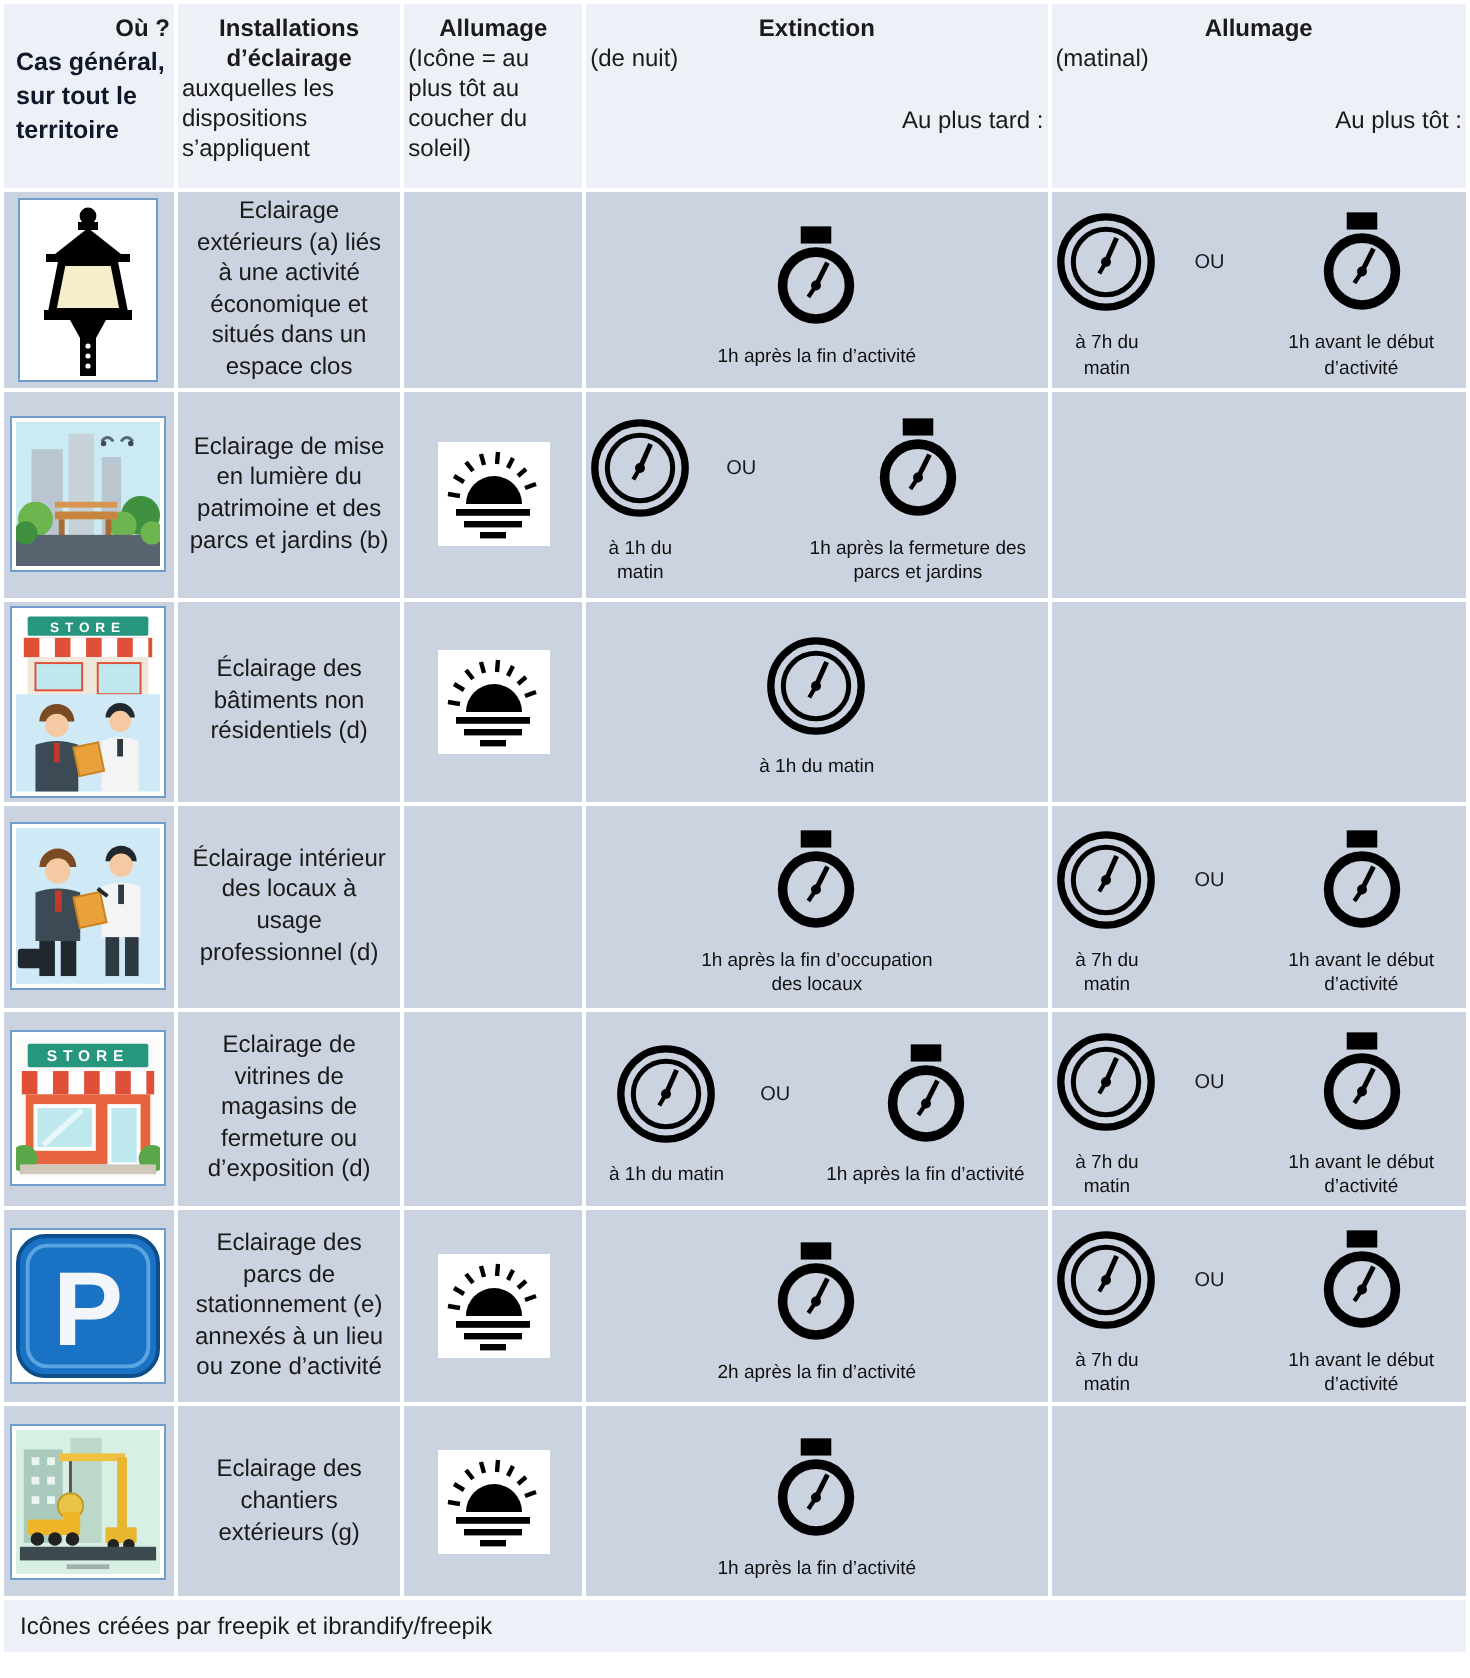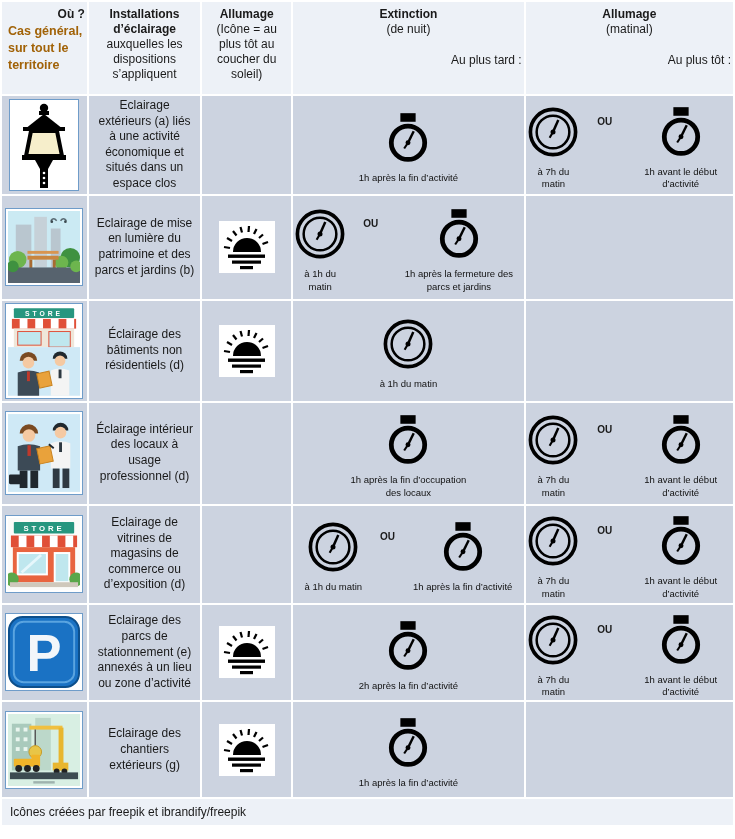--- a/index.html
+++ b/index.html
@@ -12,35 +12,35 @@
   col.c1{width:84px;} col.c2{width:110px;} col.c3{width:88px;} col.c4{width:228px;} col.c5{width:205px;}
   thead tr{height:92px;}
   tbody tr:nth-child(1){height:89px;}
   tbody tr:nth-child(2){height:103px;}
   tbody tr:nth-child(3){height:90px;}
   tbody tr:nth-child(4){height:101px;padding-left:20px;}
   tbody tr:nth-child(5){height:97px;}
   tbody tr:nth-child(6){height:94px;}
   tbody tr:nth-child(7){height:95px;border-radius:11px;}
   .ht{font-weight:bold;font-size:12px;text-align:center;line-height:1.25;}
-  .hs{font-size:12px;text-align:center;line-height:1.25;}
+  .hs{font-size:12px;text-align:left;line-height:1.25;}
   .hnote{font-size:12px;text-align:right;margin-top:16px;}
   .where-title{font-weight:bold;font-size:12px;text-align:right;padding-left:4px;}
-  .where-sub{color:#a16207;font-weight:bold;font-size:12.5px;text-align:left;padding-left:4px;line-height:1.35;margin-top:2px;}
+  .where-sub{color:#0f172a;font-weight:bold;font-size:12.5px;text-align:left;padding-left:4px;line-height:1.35;margin-top:2px;}
   .desc-cell{font-size:12px;text-align:center;line-height:1.3;padding:2px 5px;}
   .icon-cell{text-align:center;}
   .pict-box{background:#fff;border:1px solid #6f9cc9;display:inline-flex;align-items:center;padding:2px;vertical-align:middle;}
   .allumage-cell{text-align:center;}
   .sun-box{width:56px;height:52px;background:#fff;display:inline-block;vertical-align:middle;}
   .time-cell{text-align:center;}
   .clock-row{display:flex;justify-content:center;align-items:flex-start;gap:18px;padding-top:8px;}
   .clock-item{display:flex;flex-direction:column;align-items:center;max-width:132px;}
   .clk{display:block;}
   .clock-label{font-size:9.5px;margin-top:5px;text-align:center;line-height:1.3;color:#111;}
-  .or-label{font-weight:bold;font-size:10px;margin-top:9px;}
+  .or-label{font-weight:normal;font-size:10px;margin-top:20px;}
   .footer{background:#edf1f7;margin:0 2px 2px 2px;height:26px;display:flex;align-items:center;padding-left:8px;font-size:12px;}
 </style>
 </head>
 <body>
 
 <div class="page">
   <table>
     <colgroup>
         <col class="c1">
         <col class="c2">
@@ -344,21 +344,21 @@
                 <rect x="59" y="18" width="8" height="12" fill="#fff"></rect>
       <rect x="5" y="30" width="64" height="36" fill="#e8643f"></rect>
       <rect x="10" y="36" width="30" height="22" fill="#bfe7ee" stroke="#fff" stroke-width="2"></rect>
       <line x1="14" y1="56" x2="34" y2="38" stroke="#e6f7fb" stroke-width="3"></line>
       <rect x="48" y="36" width="15" height="30" fill="#bfe7ee" stroke="#fff" stroke-width="2"></rect>
       <circle cx="4" cy="63" r="7" fill="#5aa74a"></circle>
                 <circle cx="70" cy="63" r="7" fill="#5aa74a"></circle>
       <rect x="2" y="66" width="70" height="5" fill="#cfc8bb"></rect>
               </svg>
             </div></td>
-          <td class="desc-cell">Eclairage de vitrines de magasins de commerce ou d’exposition (d)</td>
+          <td class="desc-cell">Eclairage de vitrines de magasins de fermeture ou d’exposition (d)</td>
           <td class="allumage-cell"></td>
           <td class="time-cell">
             <div class="clock-row">
               <div class="clock-item">
                 <span class="clk"><svg width="50" height="50" viewBox="0 0 52 52">
       <circle cx="26" cy="26" r="23.5" fill="none" stroke="#000" stroke-width="3.8"></circle>
       <circle cx="26" cy="26" r="17" fill="none" stroke="#000" stroke-width="2.6"></circle>
       <line x1="26" y1="26" x2="31.5" y2="13.5" stroke="#000" stroke-width="2.6"></line>
       <line x1="26" y1="26" x2="22.5" y2="32" stroke="#000" stroke-width="2.2"></line>
       <circle cx="26" cy="26" r="2.6" fill="#000"></circle>

